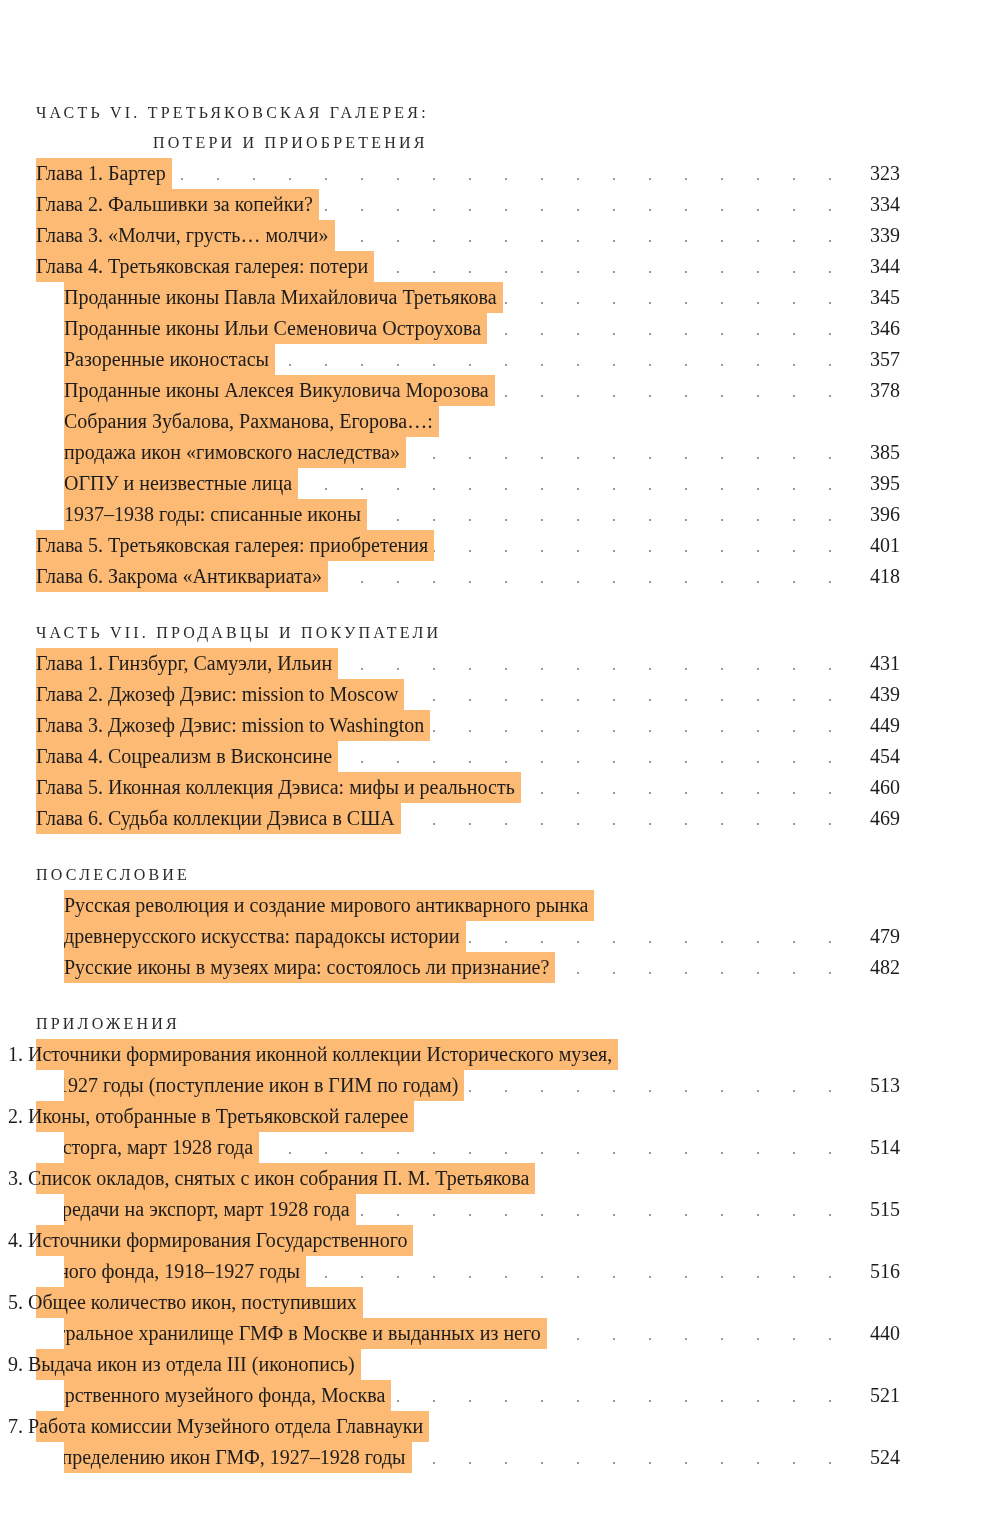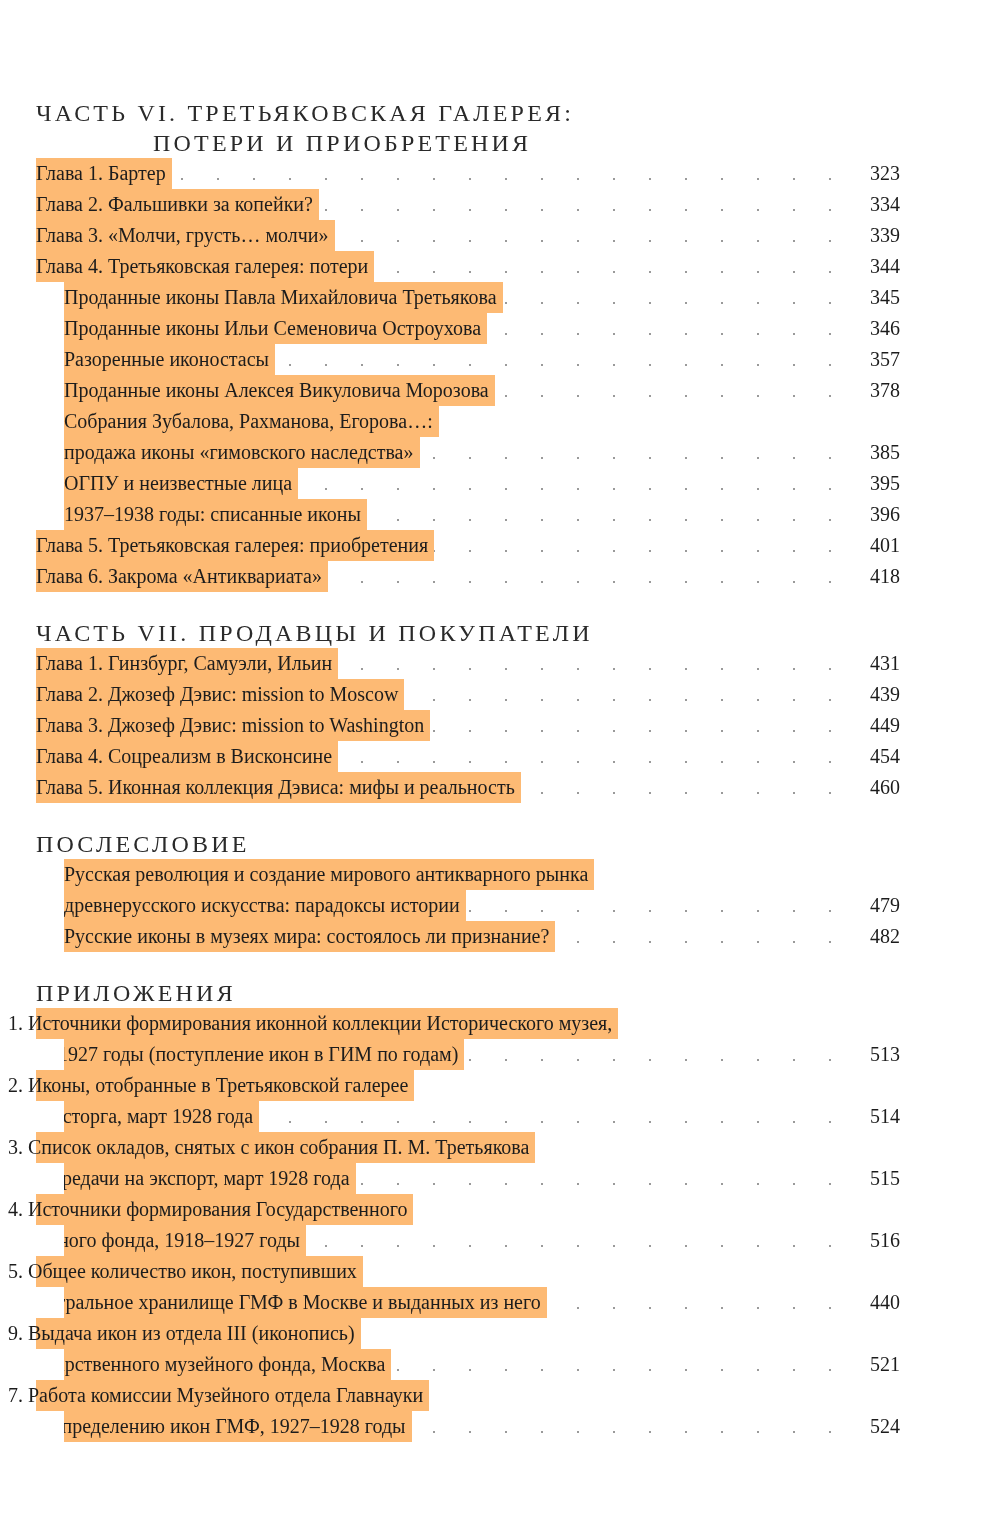--- a/index.html
+++ b/index.html
@@ -3,21 +3,21 @@
 <meta charset="utf-8">
 <style>
   html, body { margin: 0; padding: 0; background: #ffffff; }
   body {
     width: 1000px; height: 1528px; position: relative; overflow: hidden;
     font-family: "Liberation Serif", "DejaVu Serif", serif;
     color: #1c1c1c;
   }
   .page { position: absolute; left: 36px; top: 98px; width: 870px; }
   .part-title {
-    font-size: 24px; letter-spacing: 3.2px; line-height: 30px;
+    font-size: 16px; letter-spacing: 3.2px; line-height: 30px;
     color: #2a2a2a; margin: 0; font-weight: normal;
   }
   .part-title .line2 { display: block; padding-left: 117px; }
   .section { margin-bottom: 26px; }
   .entry { position: relative; font-size: 20px; line-height: 31px; }
   .entry .text-wrap { display: block; position: relative; }
   .entry.indent .text-wrap { padding-left: 28px; }
   .entry.hang .text-wrap { padding-left: 28px; text-indent: -28px; }
   .entry .line { display: block; white-space: nowrap; position: relative; }
   .entry .lead {
@@ -87,21 +87,21 @@
       </div>
       <div class="entry indent">
         <span class="text-wrap">
           <span class="line last-line"><span class="lead">Проданные иконы Алексея Викуловича Морозова</span></span>
         </span>
         <span class="page-num">378</span>
       </div>
       <div class="entry indent">
         <span class="text-wrap">
           <span class="line"><span class="lead">Собрания Зубалова, Рахманова, Егорова…:</span></span>
-          <span class="line last-line"><span class="lead">продажа иконы «гимовского наследства»</span></span>
+          <span class="line last-line"><span class="lead">продажа икон «гимовского наследства»</span></span>
         </span>
         <span class="page-num">385</span>
       </div>
       <div class="entry indent">
         <span class="text-wrap">
           <span class="line last-line"><span class="lead">ОГПУ и неизвестные лица</span></span>
         </span>
         <span class="page-num">395</span>
       </div>
       <div class="entry indent">
@@ -147,20 +147,26 @@
         <span class="text-wrap">
           <span class="line last-line"><span class="lead">Глава 4. Соцреализм в Висконсине</span></span>
         </span>
         <span class="page-num">454</span>
       </div>
       <div class="entry">
         <span class="text-wrap">
           <span class="line last-line"><span class="lead">Глава 5. Иконная коллекция Дэвиса: мифы и реальность</span></span>
         </span>
         <span class="page-num">460</span>
+      </div>
+      <div class="entry">
+        <span class="text-wrap">
+          <span class="line last-line"><span class="lead">Глава 6. Судьба коллекции Дэвиса в США</span></span>
+        </span>
+        <span class="page-num">469</span>
       </div>
     </div>
     <div class="section">
       <h2 class="part-title"><span class="line1">ПОСЛЕСЛОВИЕ</span></h2>
       <div class="entry indent">
         <span class="text-wrap">
           <span class="line"><span class="lead">Русская революция и создание мирового антикварного рынка</span></span>
           <span class="line last-line"><span class="lead">древнерусского искусства: парадоксы истории</span></span>
         </span>
         <span class="page-num">479</span>

